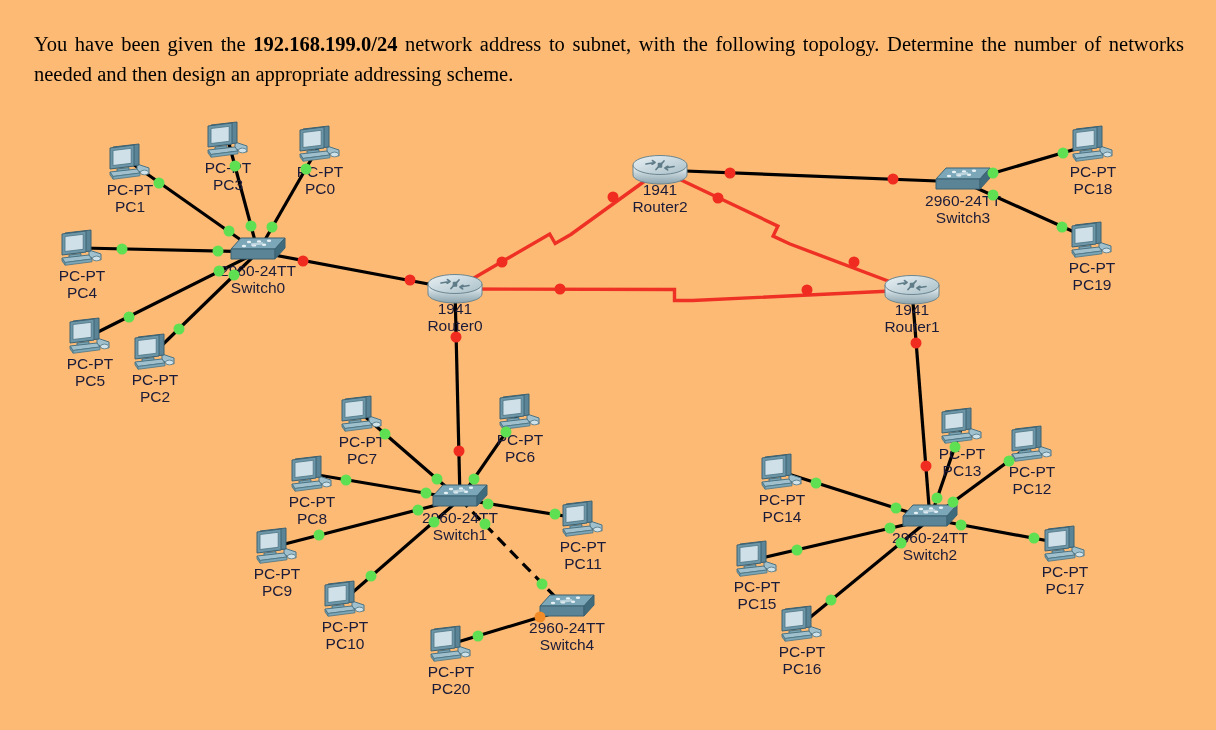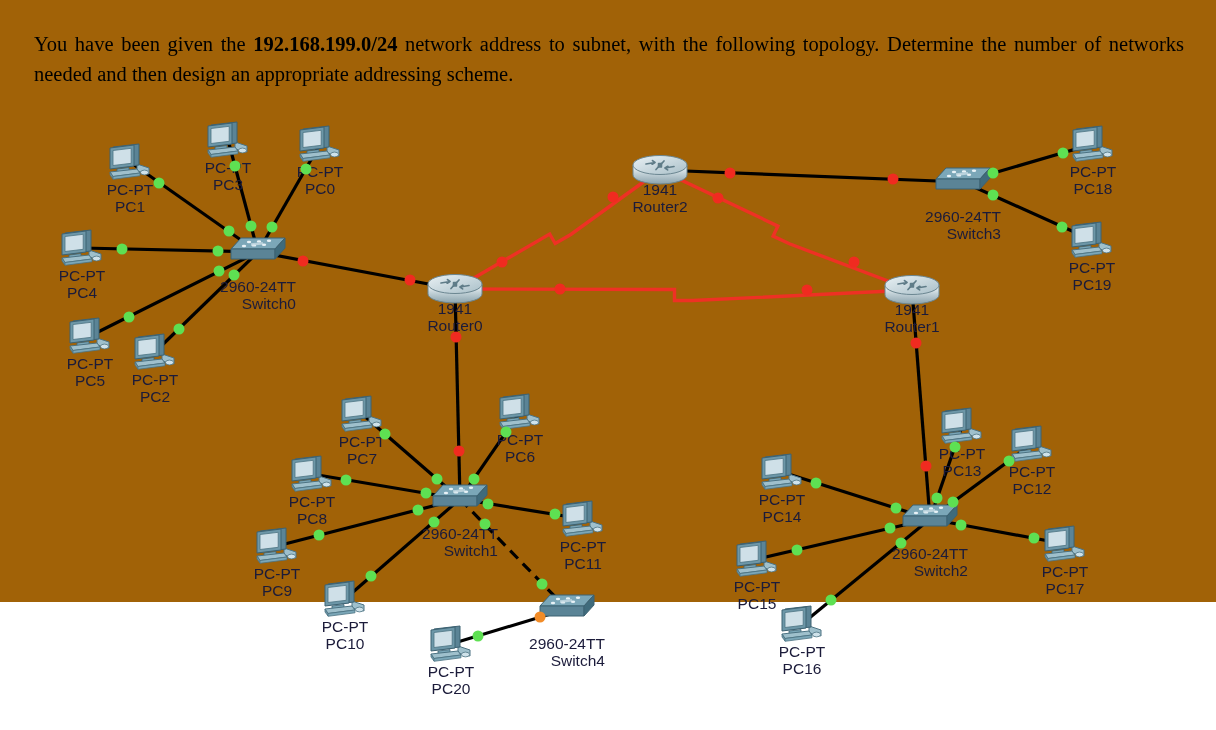--- a/index.html
+++ b/index.html
@@ -1,17 +1,17 @@
 <!DOCTYPE html>
 <html><head>
 <meta charset="utf-8">
 <style>
   html,body{margin:0;padding:0;background:#ffffff;}
   body{width:1216px;height:730px;overflow:hidden;font-family:"Liberation Sans",sans-serif;}
-  #page{position:relative;width:1216px;height:602px;background:#a16207;}
+  #page{position:relative;width:1216px;height:730px;background:#fdba74;}
 
   #prompt{
     position:absolute;left:34px;top:8px;width:1150px;
     font-family:"Liberation Serif",serif;
     font-size:20.5px;line-height:1.48;
     color:#000;text-align:justify;
   }
   #prompt b{font-weight:bold;}
 
   #topo{position:absolute;left:0;top:104px;width:1216px;height:626px;}
@@ -25,21 +25,21 @@
     font-size:15.5px;line-height:1.08;color:#1b1b3a;
   }
   .node .label span{display:block;}
 
   
   .pc{width:46px;height:40px;}
   .pc .label{top:40px;}
 
   
   .sw{width:62px;height:34px;}
-  .sw .label{top:44px;text-align:right;}
+  .sw .label{top:28px;}
 
   
   .rt{width:62px;height:36px;}
   .rt .label{top:30px;}
 
   .dot{position:absolute;width:11px;height:11px;border-radius:50%;
        transform:translate(-50%,-50%);}
   .dot.up{background:#5ee052;}
   .dot.down{background:#f02b20;}
   .dot.warn{background:#f28c28;}

